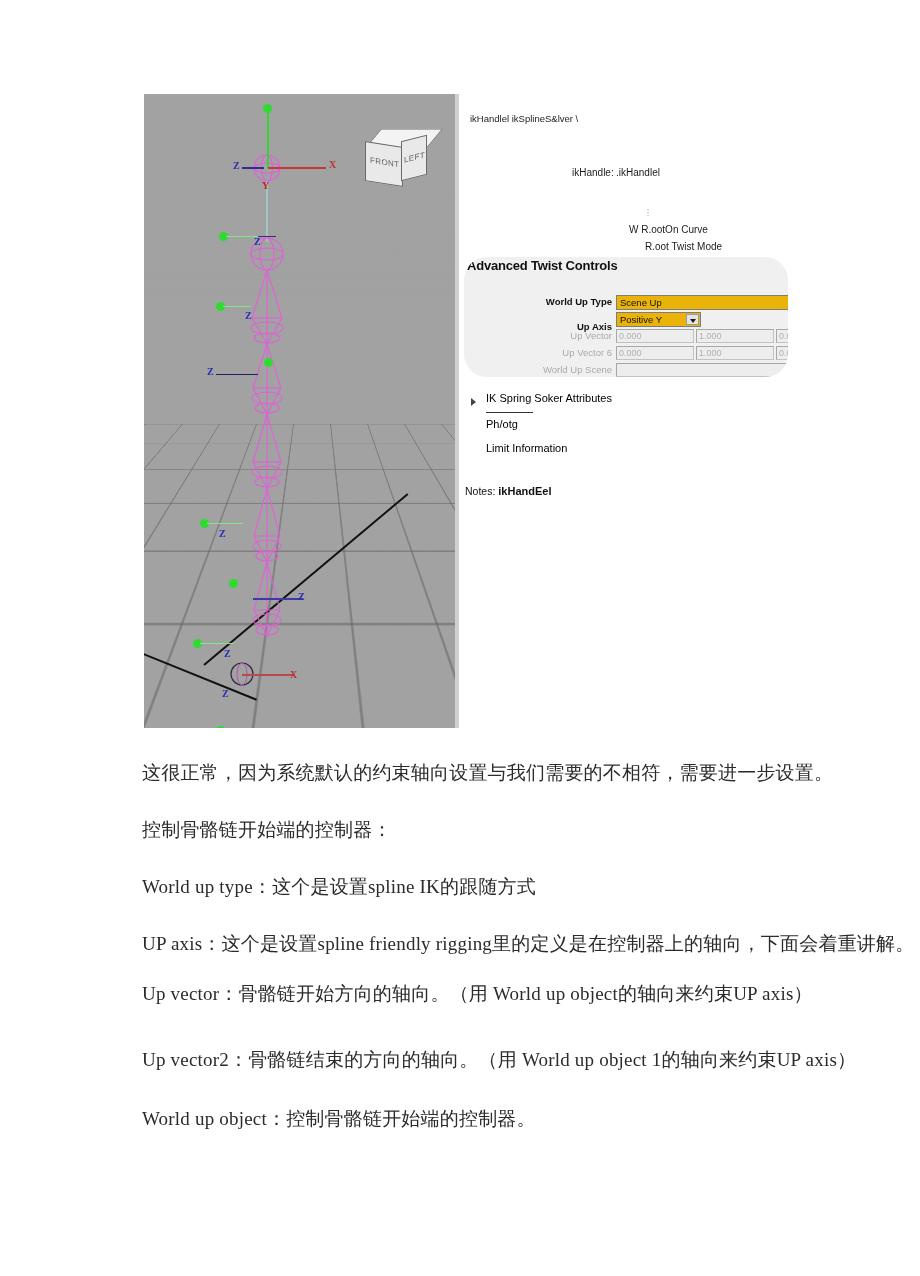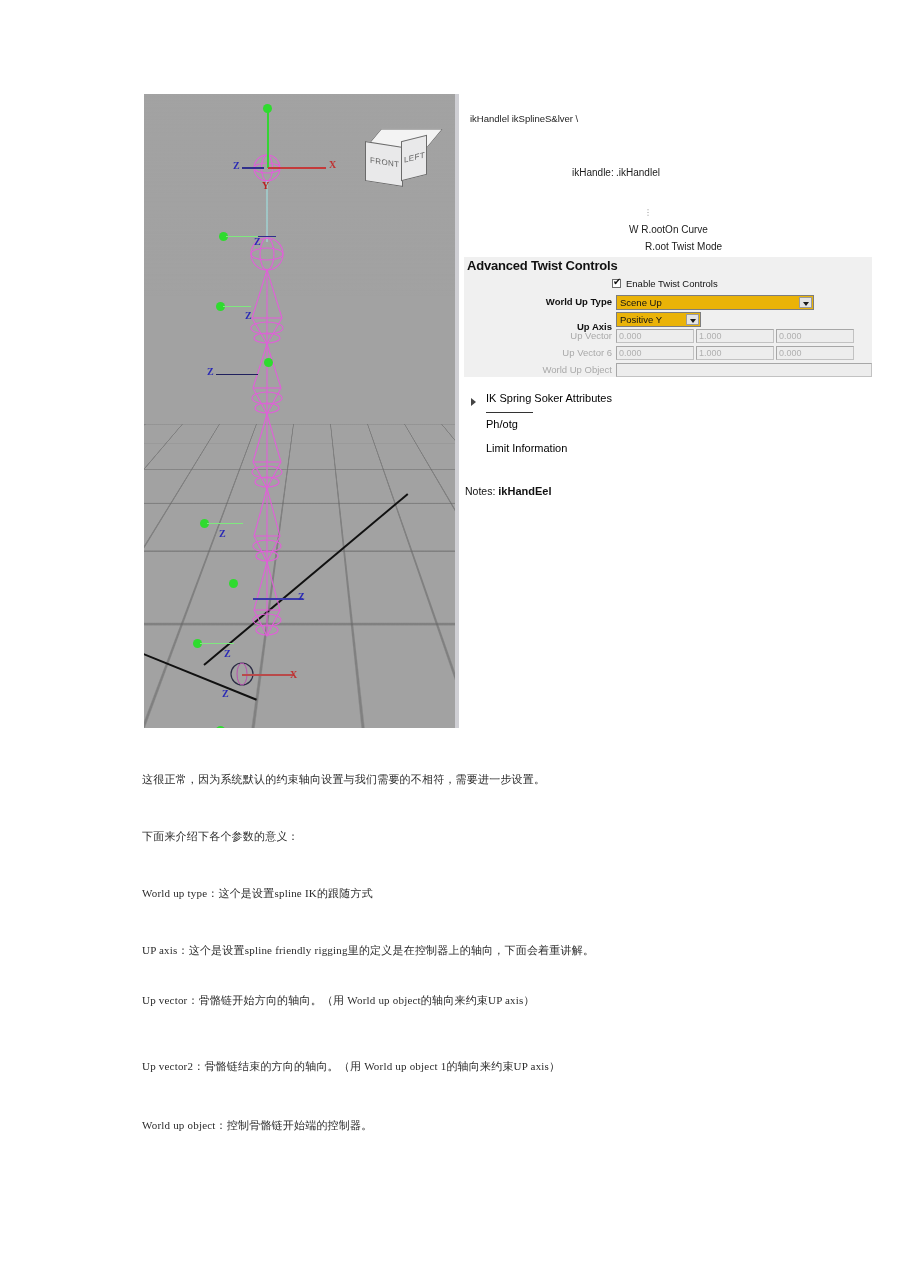--- a/index.html
+++ b/index.html
@@ -60,23 +60,24 @@
   .ed-small{font-size:8px;color:#888;}
 
   .section-row{position:absolute;font-family:"Liberation Sans",sans-serif;font-weight:normal;font-size:11px;color:#000;}
   .notes-row{position:absolute;font-family:"Liberation Sans",sans-serif;font-size:10.5px;color:#111;}
   .notes-row b{font-size:11px;}
   .tri{position:absolute;width:0;height:0;border-left:5px solid #444;border-top:4px solid transparent;border-bottom:4px solid transparent;}
   .ul-short{position:absolute;height:1px;background:#333;}
 
   
   .atc{
-    position:absolute;left:5px;top:163px;width:408px;height:120px;
+    position:absolute;left:5px;top:163px;width:324px;height:120px;
     background:#f0f0f0;overflow:hidden;
     font-family:"Liberation Sans",sans-serif;
+    border-radius:23px;
   }
   .atc-head{
     position:absolute;left:3px;top:1px;font-weight:bold;font-size:13px;color:#111;letter-spacing:-.2px;
   }
   .atc-row{position:absolute;left:0;width:408px;height:20px;}
   .atc-lab{position:absolute;right:0;width:148px;text-align:right;font-size:9.5px;line-height:14px;color:#161616;white-space:nowrap;}
   .atc-lab.dim{color:#a9a9a9;}
   .atc-lab.bold{font-weight:bold;color:#111;}
   .atc-ctl{position:absolute;left:152px;}
 
@@ -97,22 +98,22 @@
     content:"";position:absolute;left:3px;top:4px;width:0;height:0;
     border-left:3px solid transparent;border-right:3px solid transparent;border-top:4px solid #1b1b1b;
   }
   .chk{position:absolute;left:0;top:1px;width:9px;height:9px;background:#fff;border:1px solid #6d6d6d;box-sizing:border-box;}
   .chk:after{content:"\2714";position:absolute;left:0px;top:-4px;font-size:10px;color:#111;}
   .chk-lab{position:absolute;left:14px;top:0;font-size:9.5px;color:#111;white-space:nowrap;}
 
   
   .para{
     position:absolute;left:142px;width:700px;
-    font-family:"Liberation Serif",serif;font-size:11px;color:#2b2b2b;
-    letter-spacing:.2px;white-space:nowrap;margin-top:12px;
+    font-family:"Liberation Serif",serif;font-size:19px;color:#2b2b2b;
+    letter-spacing:.2px;white-space:nowrap;
   }
 </style>
 </head>
 <body>
 
 <div class="figure">
 
   <div class="viewport">
     <div class="vp-inner">
 
@@ -231,26 +232,20 @@
     <span class="ed-text ed-mid" style="left:113px;top:73px;">ikHandle:</span>
     <span class="ed-text ed-mid" style="left:157px;top:73px;">.ikHandlel</span>
 
     <span class="ed-text ed-small" style="left:185px;top:114px;">⋮</span>
     <span class="ed-text ed-mid" style="left:170px;top:130px;">W R.ootOn Curve</span>
     <span class="ed-text ed-mid" style="left:186px;top:147px;">R.oot Twist Mode</span>
 
     <div class="atc" id="atc">
       <div class="atc-head">Advanced Twist Controls</div>
 
-      <div class="atc-row" style="top:21px;">
-        <div class="atc-ctl" style="left:148px;top:0;position:absolute;width:200px;height:14px;">
-          <span class="chk"></span>
-          <span class="chk-lab">Enable Twist Controls</span>
-        </div>
-      </div>
 
       <div id="atc-rows">
           <div class="atc-row" style="top: 38px;">
             <div class="atc-lab bold" style="left: 0px; right: auto; width: 148px;">World Up Type</div>
             <div class="combo" style="position: absolute; left: 152px; width: 198px; top: 0px;">Scene Up<span class="arrow"></span></div>
           </div>
           <div class="atc-row" style="top: 55px;">
             <div class="atc-lab bold" style="left: 0px; right: auto; width: 148px; margin-top: 8px;">Up Axis</div>
             <div class="combo" style="position: absolute; left: 152px; width: 85px; top: 0px;">Positive Y<span class="arrow"></span></div>
           </div>
@@ -260,21 +255,21 @@
             <div class="fld dim" style="position: absolute; left: 232px; width: 78px; top: 0px;">1.000</div>
             <div class="fld dim" style="position: absolute; left: 312px; width: 78px; top: 0px;">0.000</div>
           </div>
           <div class="atc-row" style="top: 89px;">
             <div class="atc-lab dim" style="left: 0px; right: auto; width: 148px;">Up Vector 6</div>
             <div class="fld dim" style="position: absolute; left: 152px; width: 78px; top: 0px;">0.000</div>
             <div class="fld dim" style="position: absolute; left: 232px; width: 78px; top: 0px;">1.000</div>
             <div class="fld dim" style="position: absolute; left: 312px; width: 78px; top: 0px;">0.000</div>
           </div>
           <div class="atc-row" style="top: 106px;">
-            <div class="atc-lab dim" style="left: 0px; right: auto; width: 148px;">World Up Object</div>
+            <div class="atc-lab dim" style="left: 0px; right: auto; width: 148px;">World Up Scene</div>
             <div class="fld dim" style="position: absolute; left: 152px; width: 256px; top: 0px;"></div>
           </div>
         </div>
     </div>
 
     <div class="tri" style="left:12px;top:304px;"></div>
     <div class="section-row" style="left:27px;top:298px;">IK Spring Soker Attributes</div>
 
     <div class="ul-short" style="left:27px;top:318px;width:47px;"></div>
     <div class="section-row" style="left:27px;top:324px;">Ph/otg</div>
@@ -283,18 +278,18 @@
 
     <div class="notes-row" style="left:6px;top:391px;">
       <span>Notes:</span>
       <b>ikHandEel</b>
     </div>
 
   </div>
 </div>
 
 <div class="para" style="top:760px;">这很正常，因为系统默认的约束轴向设置与我们需要的不相符，需要进一步设置。</div>
-<div class="para" style="top:817px;">下面来介绍下各个参数的意义：</div>
+<div class="para" style="top:817px;">控制骨骼链开始端的控制器：</div>
 <div class="para" style="top:874px;">World up type：这个是设置spline IK的跟随方式</div>
 <div class="para" style="top:931px;">UP axis：这个是设置spline friendly rigging里的定义是在控制器上的轴向，下面会着重讲解。</div>
 <div class="para" style="top:981px;">Up vector：骨骼链开始方向的轴向。（用 World up object的轴向来约束UP axis）</div>
 <div class="para" style="top:1047px;">Up vector2：骨骼链结束的方向的轴向。（用 World up object 1的轴向来约束UP axis）</div>
 <div class="para" style="top:1106px;">World up object：控制骨骼链开始端的控制器。</div>
 
 </body></html>

